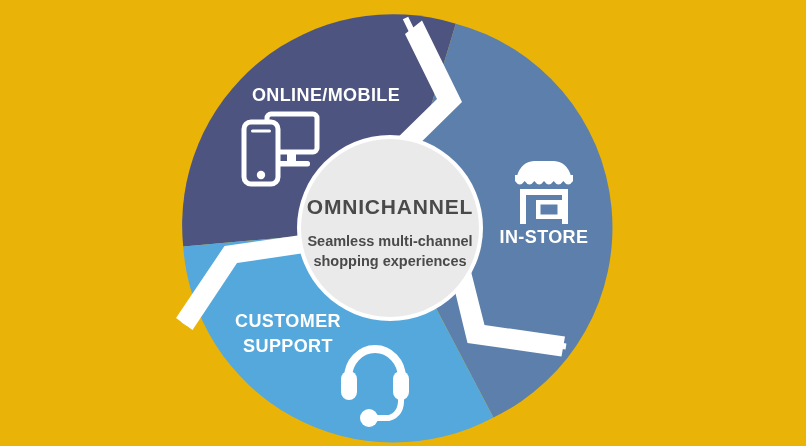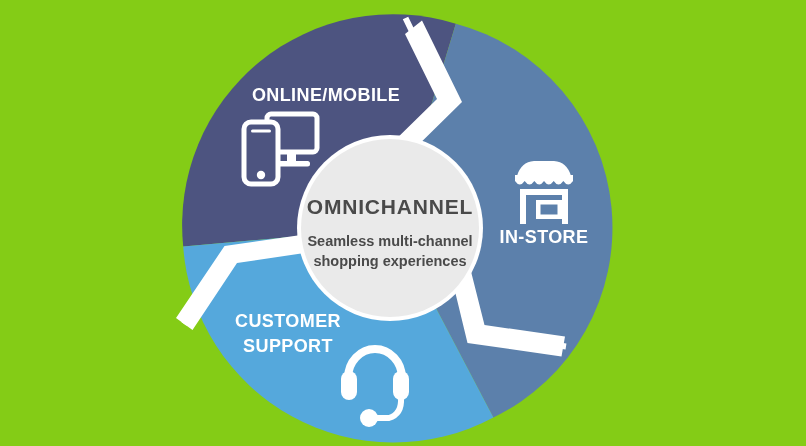--- a/index.html
+++ b/index.html
@@ -42,21 +42,21 @@
   .hub-sub {
     font-family: "Liberation Sans", sans-serif;
     font-size: 14.5px;
     font-weight: bold;
     fill: #4a4a4a;
   }
 </style>
 </head>
 <body>
 
-<div id="stage" style="background: #84cc16;">
+<div id="stage" style="background: #eab308;">
 
   <svg id="wheel" viewBox="0 0 806 446">
 
     <g>
 
       <path d="M 394 228
                L 183.2 209.6
                A 211 211 0 0 1 272.7 57.2
                L 394 228 Z" fill="#4d5480"></path>
 

